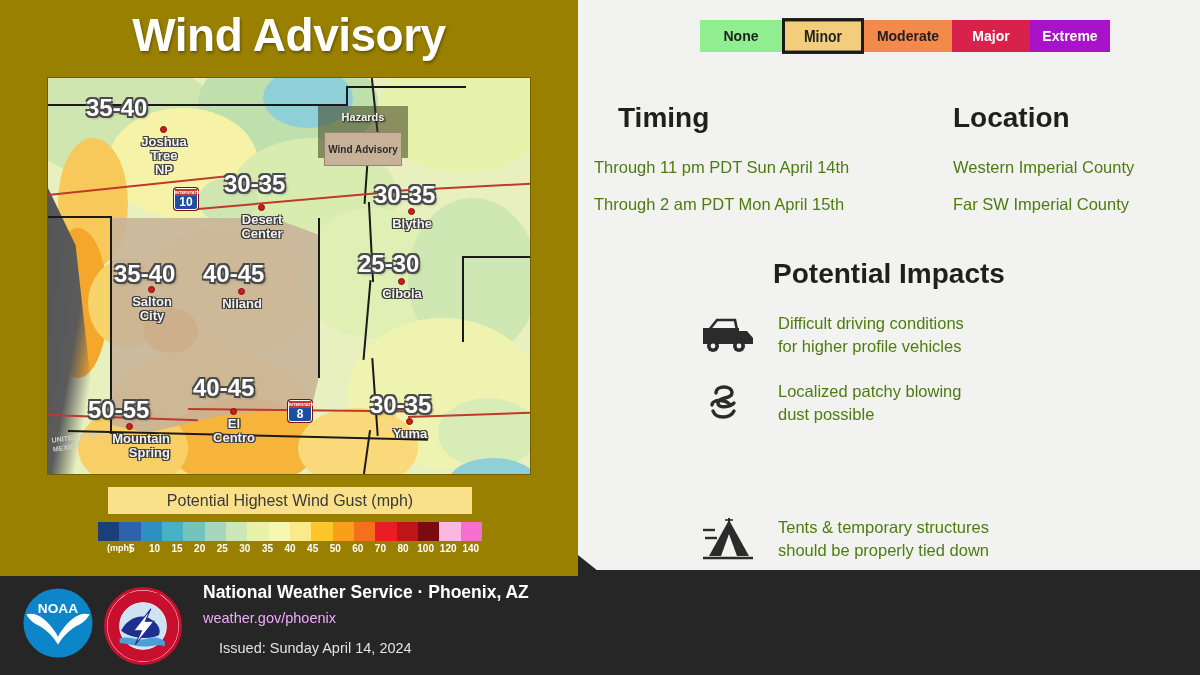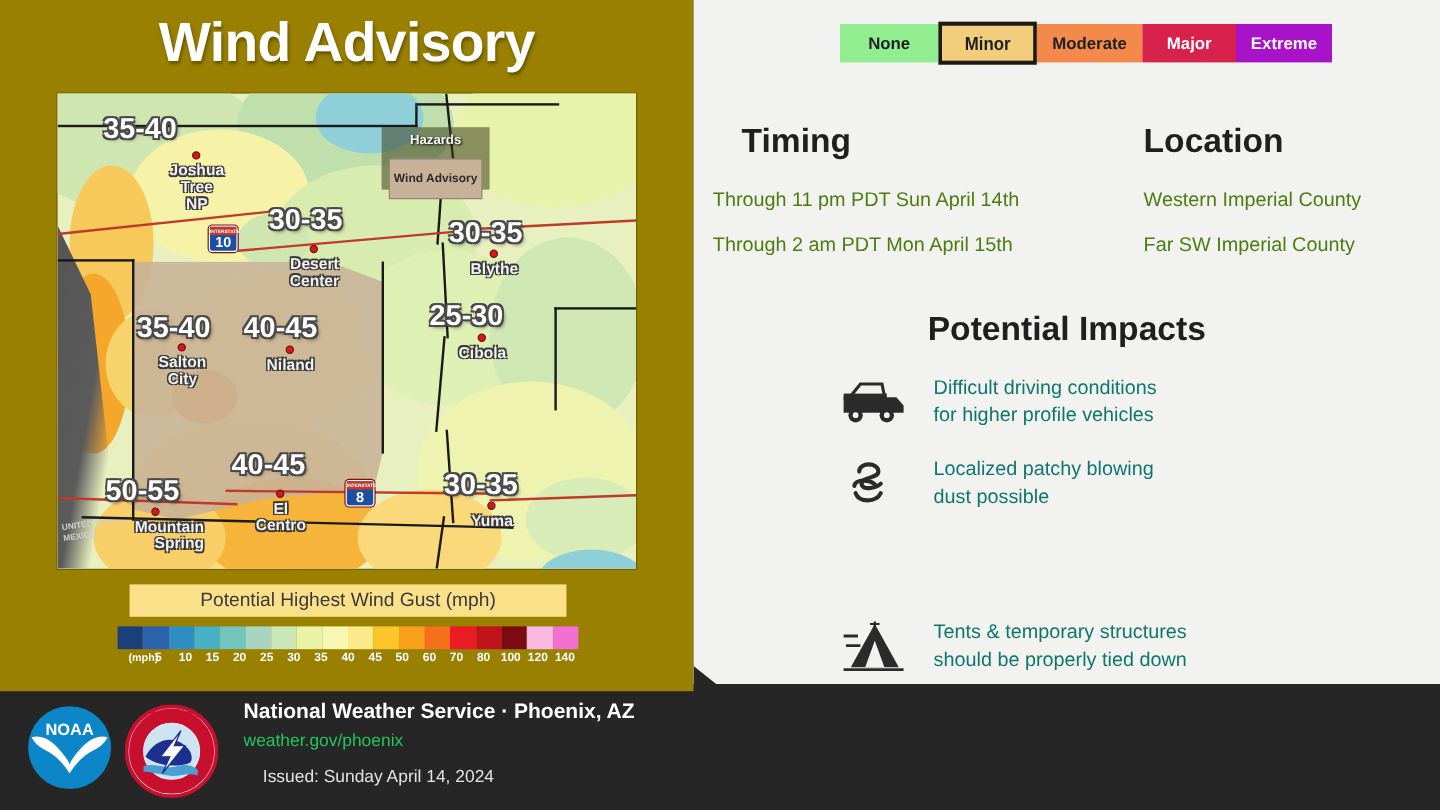--- a/index.html
+++ b/index.html
@@ -157,40 +157,40 @@
   }
   .impact-row {
     position:absolute; left:118px; width:500px;
     display:flex; align-items:flex-start; gap:18px;
   }
   .impact-icon {
     width:64px; height:54px; flex:0 0 64px;
     display:flex; align-items:center; justify-content:center;
   }
   .impact-text {
-    font-size:16.5px; color:#0f766e; line-height:23px; padding-top:4px;
+    font-size:16.5px; color:#4d7c0f; line-height:23px; padding-top:4px;
     white-space:pre-line;
   }
 
   
   #footer {
     position:absolute; left:0; top:570px; width:1200px; height:105px;
     background:#262626;
   }
   #footer-gold {
     position:absolute; left:0; top:0; width:578px; height:6px;
     background:#998000;
   }
   #nws-office {
     position:absolute; left:203px; top:12px;
     color:#ffffff; font-size:17.5px; font-weight:bold;
   }
   #nws-url {
     position:absolute; left:203px; top:40px;
-    color:#22c55e; font-size:14.5px;
+    color:#f0abfc; font-size:14.5px;
   }
   #issued {
     position:absolute; left:203px; top:70px;
     color:#e2e2e2; font-size:14.5px;margin-left:16px;
   }
   #noaa-logo { position:absolute; left:22px; top:17px; width:72px; height:72px; }
   #nws-logo  { position:absolute; left:104px; top:17px; width:78px; height:78px; }
 </style>
 </head>
 <body>

